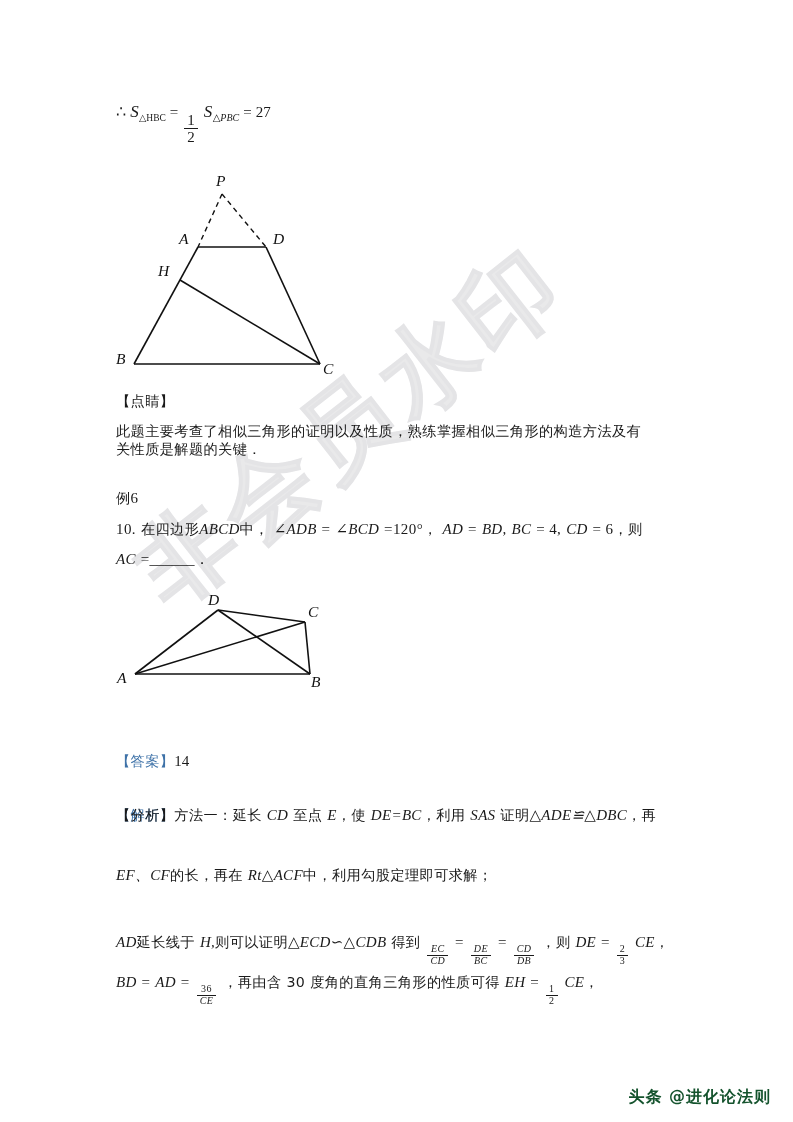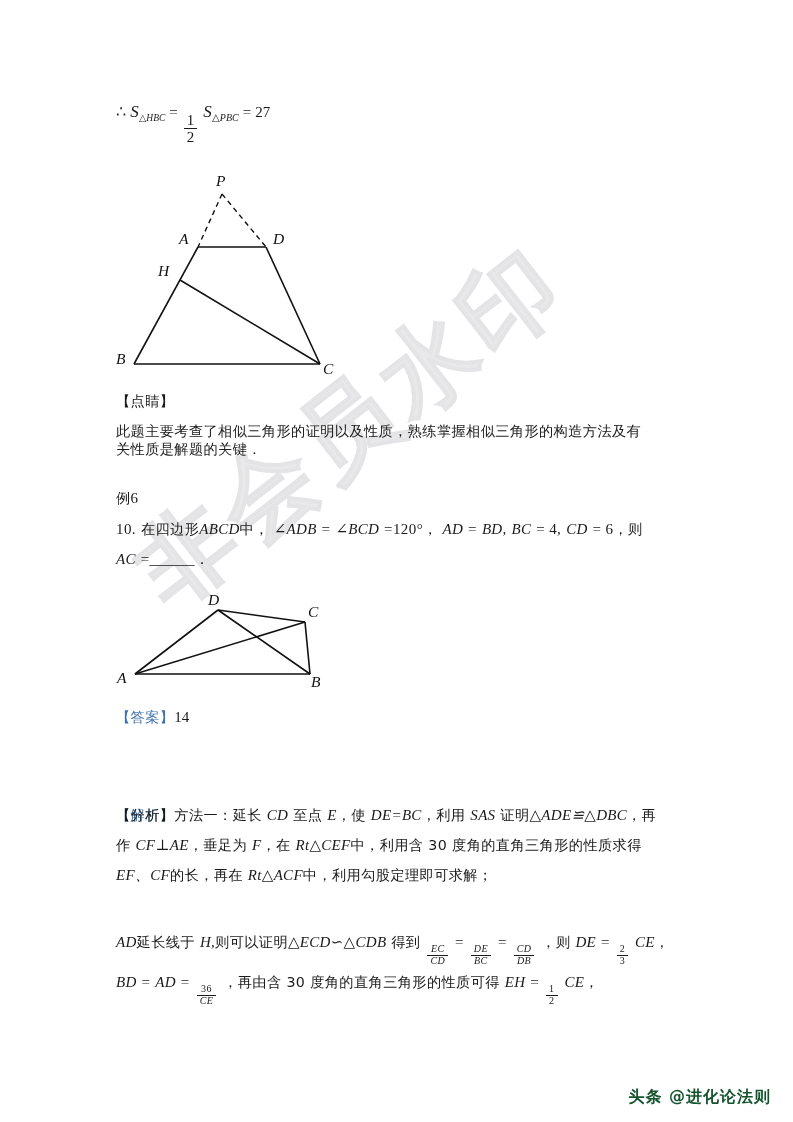--- a/index.html
+++ b/index.html
@@ -118,21 +118,21 @@
 <body>
 
 <div id="big-watermark">
   <span>非会员水印</span>
 </div>
 
 <div id="page">
 
   <div class="blk" style="top:102px;">
     <span class="mathup" style="font-size:16px;">∴</span>
-    <span class="mathit" style="font-size:17px;">S</span><span class="mathup" style="font-size:9.5px;position:relative;top:4px;font-style:italic;">△HBC</span>
+    <span class="mathit" style="font-size:17px;">S</span><span class="mathup" style="font-size:9.5px;position:relative;top:4px;">△HBC</span>
     <span class="mathup">=</span>
     <span class="frac" style="font-size:15px;">
       <span class="num">1</span>
       <span class="den">2</span>
     </span>
     <span class="mathit" style="font-size:17px;">S</span><span class="mathup" style="font-size:10px;position:relative;top:4px;font-style:italic;">△PBC</span>
     <span class="mathup">=</span>
     <span class="mathup">27</span>
   </div>
 
@@ -210,44 +210,38 @@
 
       <line x1="106" y1="18" x2="198" y2="82" stroke="#111" stroke-width="1.6"></line>
 
       <text class="lbl" x="96" y="13">D</text>
       <text class="lbl" x="196" y="25">C</text>
       <text class="lbl" x="5" y="91">A</text>
       <text class="lbl" x="199" y="95">B</text>
     </svg>
   </div>
 
-  <div class="blk" style="top:708px;">
+  <div class="blk" style="top:752px;">
     <span class="tag">【答案】</span><span class="mathup">14</span>
   </div>
 
   <div class="blk" style="top:806px;">
     <span class="tag">【解析】</span>
   </div>
 
   <div class="blk cn" style="top:800px;">
     <span>【分析】</span><span>方法一：延长</span>
     <span class="mathit">CD</span>
     <span>至点</span>
     <span class="mathit">E</span><span>，使</span>
     <span class="mathit">DE=BC</span><span>，利用</span>
     <span class="mathit">SAS</span>
     <span>证明</span><span class="mathit">△ADE≌△DBC</span><span>，再</span>
   </div>
 
-  <div class="blk cn" style="top:830px;">
-    <span>作</span>
-    <span class="mathit">CF⊥AE</span><span>，垂足为</span>
-    <span class="mathit">F</span><span>，在</span>
-    <span class="mathit">Rt△CEF</span><span>中，利用含 30 度角的直角三角形的性质求得</span>
-  </div>
 
   <div class="blk cn" style="top:860px;">
     <span class="mathit">EF、CF</span><span>的长，再在</span>
     <span class="mathit">Rt△ACF</span><span>中，利用勾股定理即可求解；</span>
   </div>
 
 
   <div class="blk cn" style="top:925px; line-height:34px;">
     <span class="mathit">AD</span><span>延长线于</span>
     <span class="mathit">H,</span><span>则可以证明</span><span class="mathit">△ECD∽△CDB</span>

